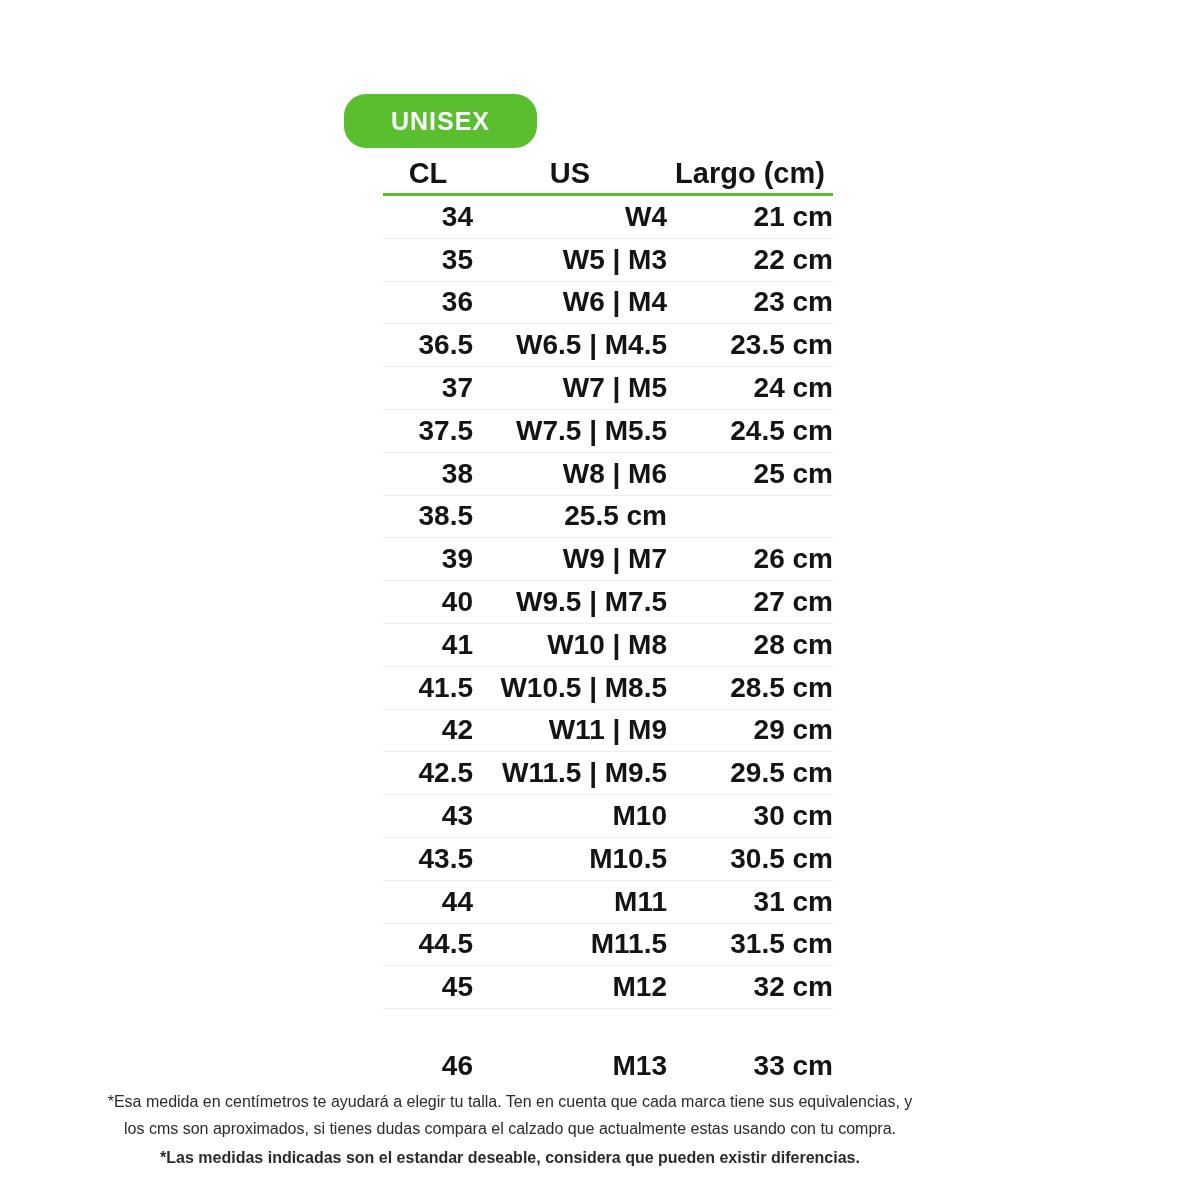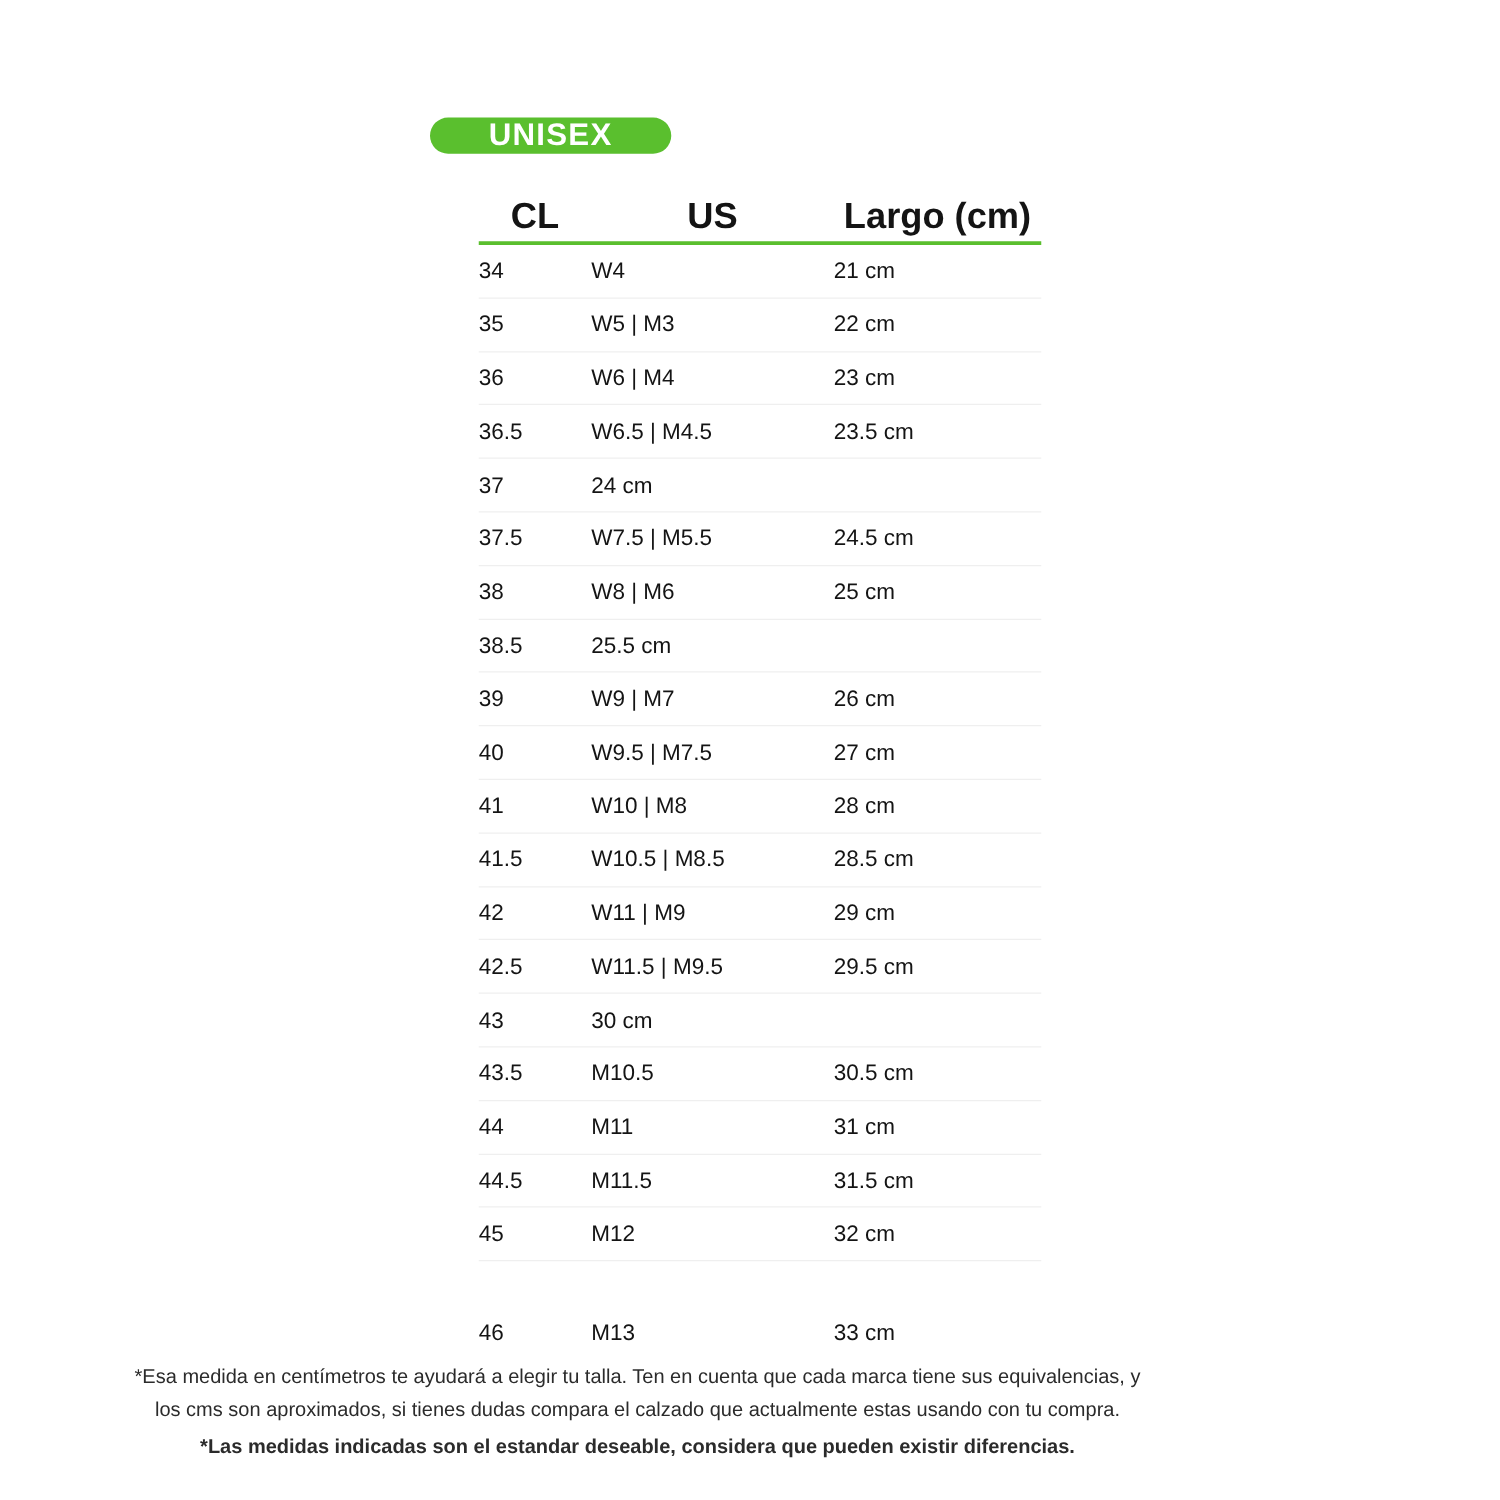--- a/index.html
+++ b/index.html
@@ -9,21 +9,21 @@
     color: #141414;
     position: relative;
     overflow: hidden;
   }
   .canvas { position: absolute; inset: 0; background: #ffffff; }
 
   
   .badge {
     position: absolute;
     left: 344px; top: 94px;
-    width: 193px; height: 29px;
+    width: 193px; height: 54px;
     background: var(--accent, #5abf2e);
     border-radius: 22px;
     color: #ffffff;
     font-size: 25px;
     font-weight: 700;
     letter-spacing: 1px;
     display: flex; align-items: center; justify-content: center;
   }
 
   
@@ -48,23 +48,23 @@
   }
   .trow {
     display: grid;
     grid-template-columns: 90px 194px 166px;
     align-items: center;
     height: 41.8px;
     border-bottom: 1px solid #efefef;
   }
   .trow:last-child { border-bottom: none; margin-top: 36px; }
   .td {
-    text-align: left;
-    font-size: 18px;
-    font-weight: 400;
+    text-align: right;
+    font-size: 28px;
+    font-weight: 700;
     white-space: nowrap;
   }
 
   
   .footnotes {
     position: absolute;
     left: 0; top: 1088px;
     width: 1020px;
     text-align: center;
     color: #2b2b2b;
@@ -114,20 +114,21 @@
           <div class="td">W6 | M4</div>
           <div class="td">23 cm</div>
         </div>
         <div class="trow">
           <div class="td">36.5</div>
           <div class="td">W6.5 | M4.5</div>
           <div class="td">23.5 cm</div>
         </div>
         <div class="trow">
           <div class="td">37</div>
+          <div class="td">W7 | M5</div>
           <div class="td">24 cm</div>
         </div>
         <div class="trow">
           <div class="td">37.5</div>
           <div class="td">W7.5 | M5.5</div>
           <div class="td">24.5 cm</div>
         </div>
         <div class="trow">
           <div class="td">38</div>
           <div class="td">W8 | M6</div>
@@ -162,20 +163,21 @@
           <div class="td">W11 | M9</div>
           <div class="td">29 cm</div>
         </div>
         <div class="trow">
           <div class="td">42.5</div>
           <div class="td">W11.5 | M9.5</div>
           <div class="td">29.5 cm</div>
         </div>
         <div class="trow">
           <div class="td">43</div>
+          <div class="td">M10</div>
           <div class="td">30 cm</div>
         </div>
         <div class="trow">
           <div class="td">43.5</div>
           <div class="td">M10.5</div>
           <div class="td">30.5 cm</div>
         </div>
         <div class="trow">
           <div class="td">44</div>
           <div class="td">M11</div>

